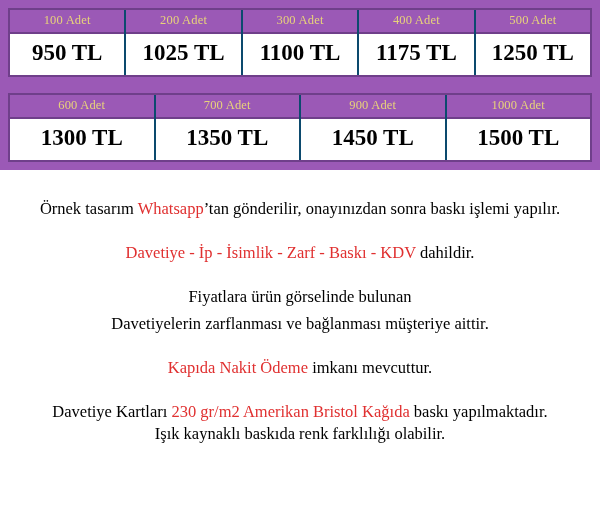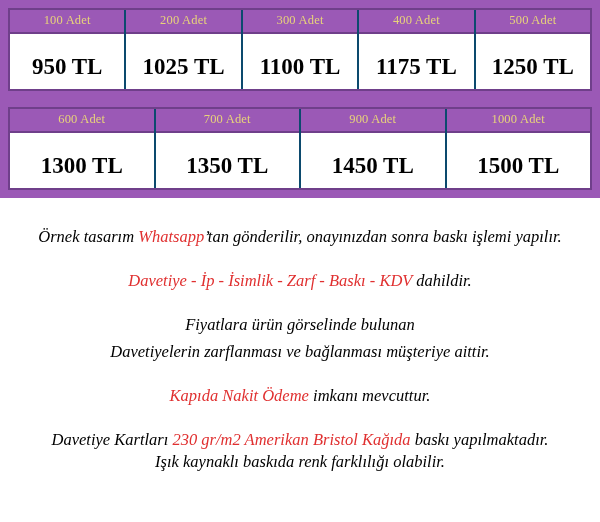--- a/index.html
+++ b/index.html
@@ -49,31 +49,30 @@
     text-align: center;
     padding: 3px 0 4px 0;
     border-bottom: 2px solid #6f3f8a;
     letter-spacing: 0.2px;
   }
   .price {
     font-family: "Liberation Serif", serif;
     font-weight: bold;
     font-size: 23px;
     text-align: center;
-    padding: 20px 0 9px 0;
+    padding: 6px 0 9px 0;
     color: #000000;
     background: #ffffff;
     white-space: nowrap;
   }
 
   
   .notes {
     padding: 28px 14px 0 14px;
     text-align: center;
-    font-style: italic;
   }
   .note {
     font-size: 16.5px;
     line-height: 1.32;
     margin: 0 0 22px 0;
     color: #000000;
   }
   .note.tight {
     margin-bottom: 6px;
   }

